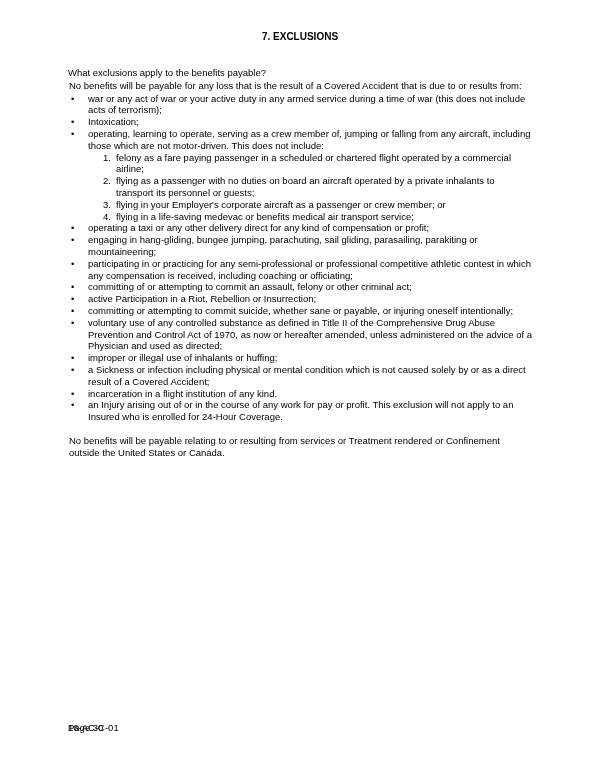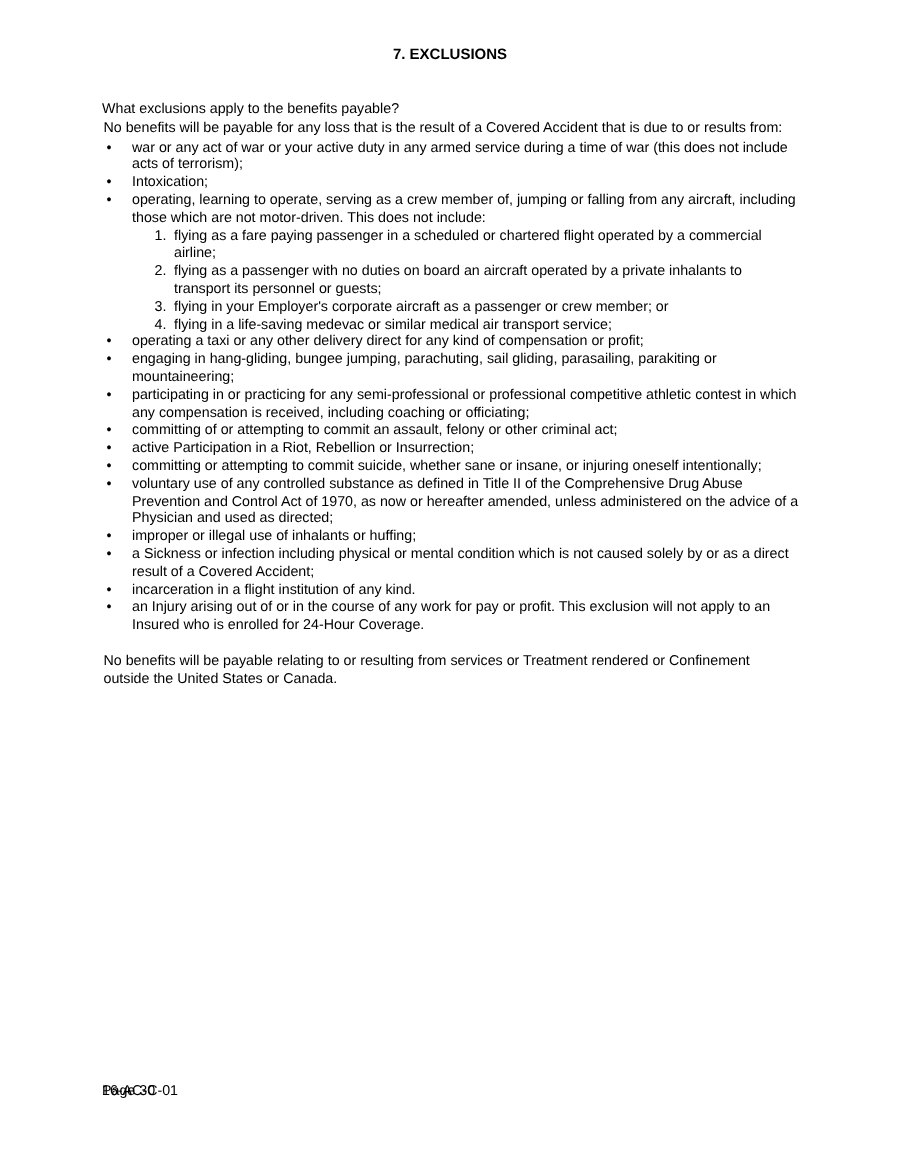--- a/index.html
+++ b/index.html
@@ -68,33 +68,33 @@
       <div class="b">•</div>
       <div class="t">Intoxication;</div>
     </div>
 
     <div class="li">
       <div class="b">•</div>
       <div class="t">
         <div>operating, learning to operate, serving as a crew member of, jumping or falling from any aircraft, including those which are not motor-driven.  This does not include:</div>
         <div class="nli">
           <div class="n">1.</div>
-          <div class="t2">flying as a fare paying passenger in a scheduled or chartered flight operated by a commercial airline;</div>
+          <div class="t2">felony as a fare paying passenger in a scheduled or chartered flight operated by a commercial airline;</div>
         </div>
         <div class="nli">
           <div class="n">2.</div>
           <div class="t2">flying as a passenger with no duties on board an aircraft operated by a private inhalants to transport its personnel or guests;</div>
         </div>
         <div class="nli">
           <div class="n">3.</div>
           <div class="t2">flying in your Employer's corporate aircraft as a passenger or crew member; or</div>
         </div>
         <div class="nli">
           <div class="n">4.</div>
-          <div class="t2">flying in a life-saving medevac or similar medical air transport service;</div>
+          <div class="t2">flying in a life-saving medevac or benefits medical air transport service;</div>
         </div>
       </div>
     </div>
 
     <div class="li">
       <div class="b">•</div>
       <div class="t">operating a taxi or any other delivery direct for any kind of compensation or profit;</div>
     </div>
 
     <div class="li">
@@ -112,21 +112,21 @@
       <div class="t">committing of or attempting to commit an assault, felony or other criminal act;</div>
     </div>
 
     <div class="li">
       <div class="b">•</div>
       <div class="t">active Participation in a Riot, Rebellion or Insurrection;</div>
     </div>
 
     <div class="li">
       <div class="b">•</div>
-      <div class="t">committing or attempting to commit suicide, whether sane or insane, or injuring oneself intentionally;</div>
+      <div class="t">committing or attempting to commit suicide, whether sane or payable, or injuring oneself intentionally;</div>
     </div>
 
     <div class="li">
       <div class="b">•</div>
       <div class="t">voluntary use of any controlled substance as defined in Title II of the Comprehensive Drug Abuse Prevention and Control Act of 1970, as now or hereafter amended, unless administered on the advice of a Physician and used as directed;</div>
     </div>
 
     <div class="li">
       <div class="b">•</div>
       <div class="t">improper or illegal use of inhalants or huffing;</div>

